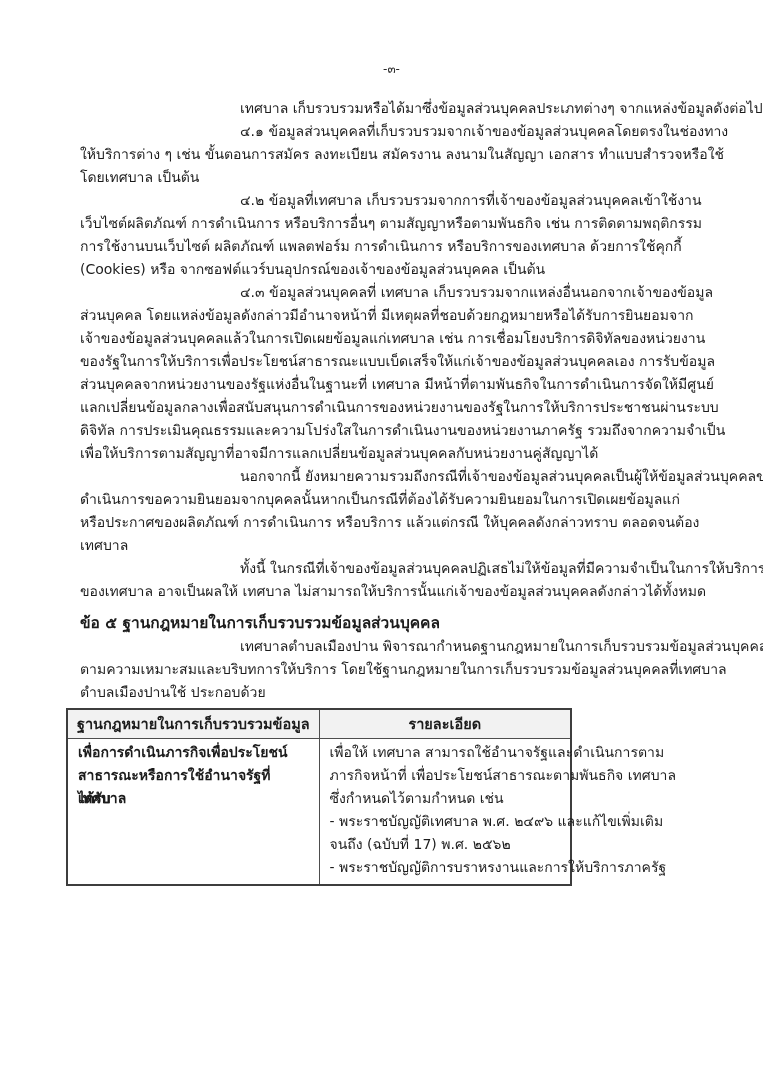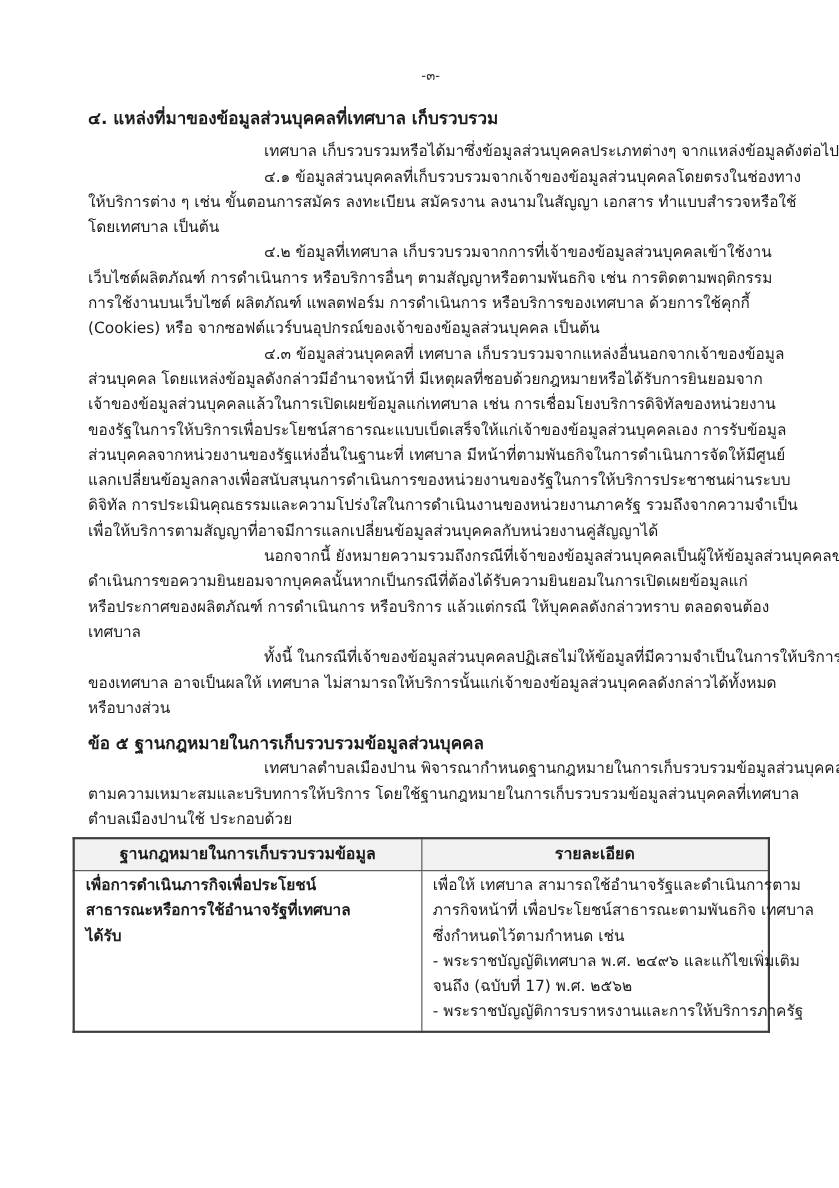--- a/index.html
+++ b/index.html
@@ -45,21 +45,21 @@
   .line {
     white-space: nowrap;
     height: 23px;
   }
   .body-para > .line:first-child {
     padding-left: 160px;
   }
   table.legal-basis {
     border-collapse: collapse;
     table-layout: fixed;
-    width: 634px;
+    width: 506px;
     margin: 4px 0 0 -14px;
     border: 2px solid #3d3d3d;
     font-size: 14px;
   }
   table.legal-basis th {
     border: 1px solid #4d4d4d;
     background: #f2f2f2;
     font-weight: 700;
     font-size: 14.5px;
     text-align: center;
@@ -76,21 +76,20 @@
   td.basis-cell .line { white-space: normal; }
   td.detail-cell .line { white-space: nowrap; }
 </style>
 </head>
 <body>
 
 <div class="page">
 
   <div class="page-number">-๓-</div>
 
-  <h1>๔. แหล่งที่มาของข้อมูลส่วนบุคคลที่เทศบาล เก็บรวบรวม</h1>
 
   <div class="body-para">
       <div class="line">เทศบาล เก็บรวบรวมหรือได้มาซึ่งข้อมูลส่วนบุคคลประเภทต่างๆ จากแหล่งข้อมูลดังต่อไปนี้</div>
     </div>
 
   <div class="body-para">
       <div class="line">๔.๑ ข้อมูลส่วนบุคคลที่เก็บรวบรวมจากเจ้าของข้อมูลส่วนบุคคลโดยตรงในช่องทาง</div>
       <div class="line">ให้บริการต่าง ๆ เช่น ขั้นตอนการสมัคร ลงทะเบียน สมัครงาน ลงนามในสัญญา เอกสาร ทำแบบสำรวจหรือใช้</div>
       <div class="line">โดยเทศบาล เป็นต้น</div>
     </div>
@@ -116,21 +115,20 @@
   <div class="body-para">
       <div class="line">นอกจากนี้ ยังหมายความรวมถึงกรณีที่เจ้าของข้อมูลส่วนบุคคลเป็นผู้ให้ข้อมูลส่วนบุคคลของ</div>
       <div class="line">ดำเนินการขอความยินยอมจากบุคคลนั้นหากเป็นกรณีที่ต้องได้รับความยินยอมในการเปิดเผยข้อมูลแก่</div>
       <div class="line">หรือประกาศของผลิตภัณฑ์ การดำเนินการ หรือบริการ แล้วแต่กรณี ให้บุคคลดังกล่าวทราบ ตลอดจนต้อง</div>
       <div class="line">เทศบาล</div>
     </div>
 
   <div class="body-para">
       <div class="line">ทั้งนี้ ในกรณีที่เจ้าของข้อมูลส่วนบุคคลปฏิเสธไม่ให้ข้อมูลที่มีความจำเป็นในการให้บริการ</div>
       <div class="line">ของเทศบาล  อาจเป็นผลให้ เทศบาล ไม่สามารถให้บริการนั้นแก่เจ้าของข้อมูลส่วนบุคคลดังกล่าวได้ทั้งหมด</div>
-      <div class="line">หรือบางส่วน</div>
     </div>
 
   <h2>ข้อ ๕ ฐานกฎหมายในการเก็บรวบรวมข้อมูลส่วนบุคคล</h2>
 
   <div class="body-para">
       <div class="line">เทศบาลตำบลเมืองปาน พิจารณากำหนดฐานกฎหมายในการเก็บรวบรวมข้อมูลส่วนบุคคล</div>
       <div class="line">ตามความเหมาะสมและบริบทการให้บริการ โดยใช้ฐานกฎหมายในการเก็บรวบรวมข้อมูลส่วนบุคคลที่เทศบาล</div>
       <div class="line">ตำบลเมืองปานใช้  ประกอบด้วย</div>
     </div>
 

